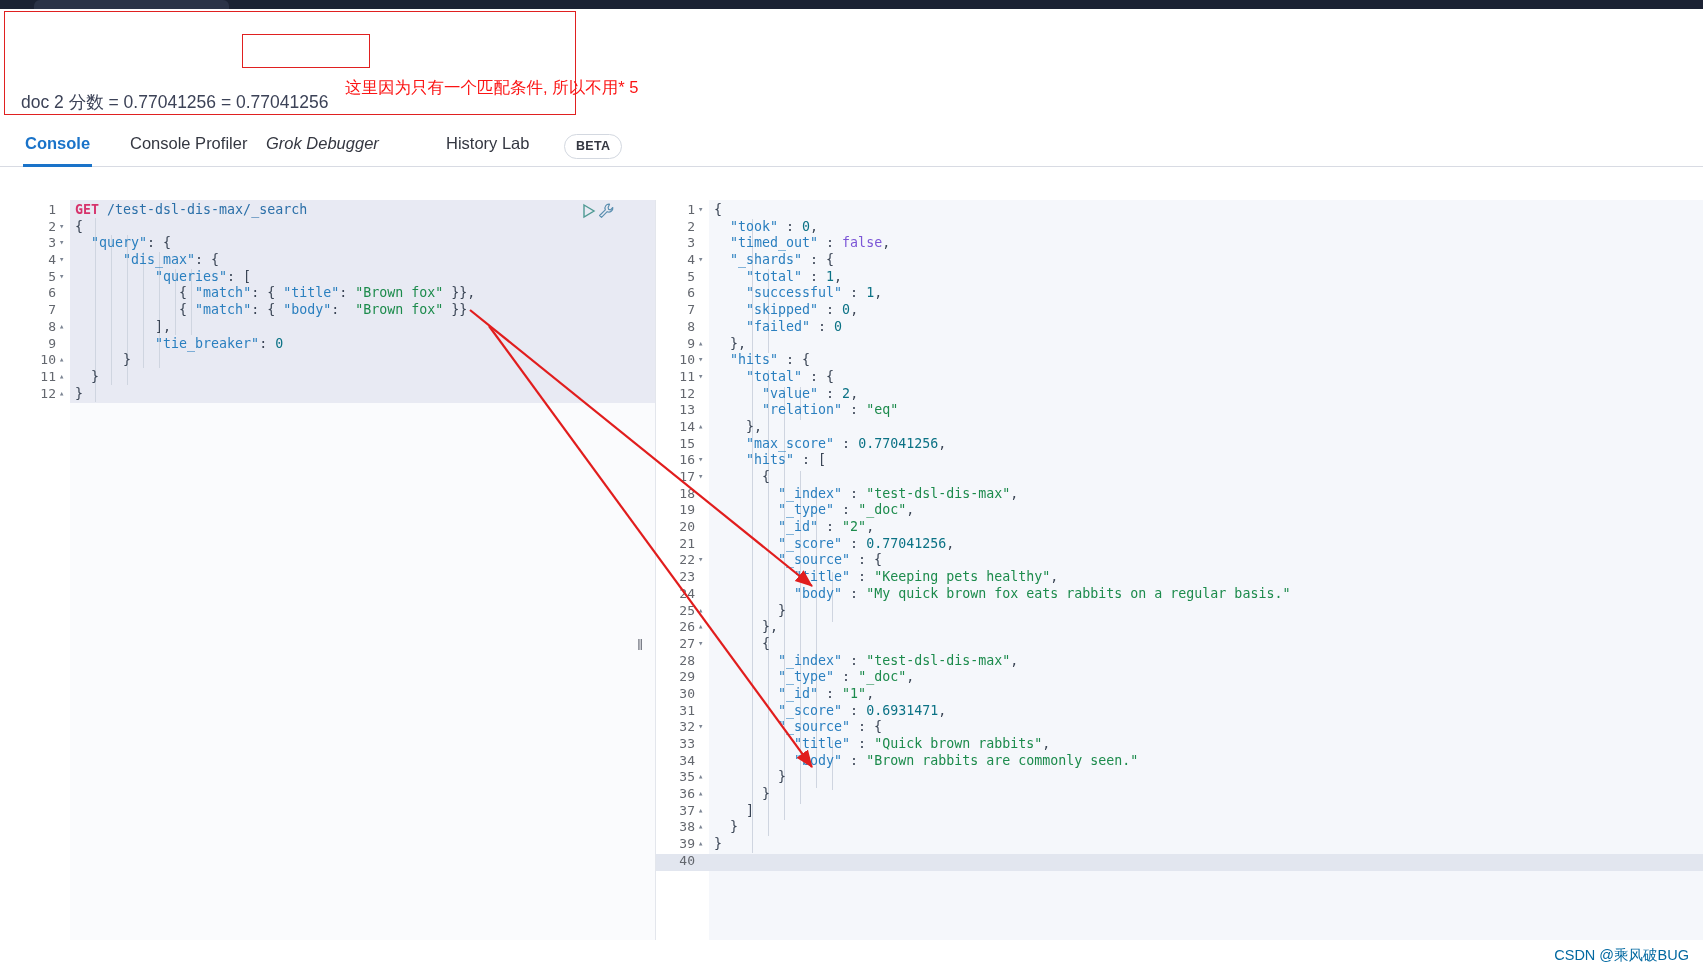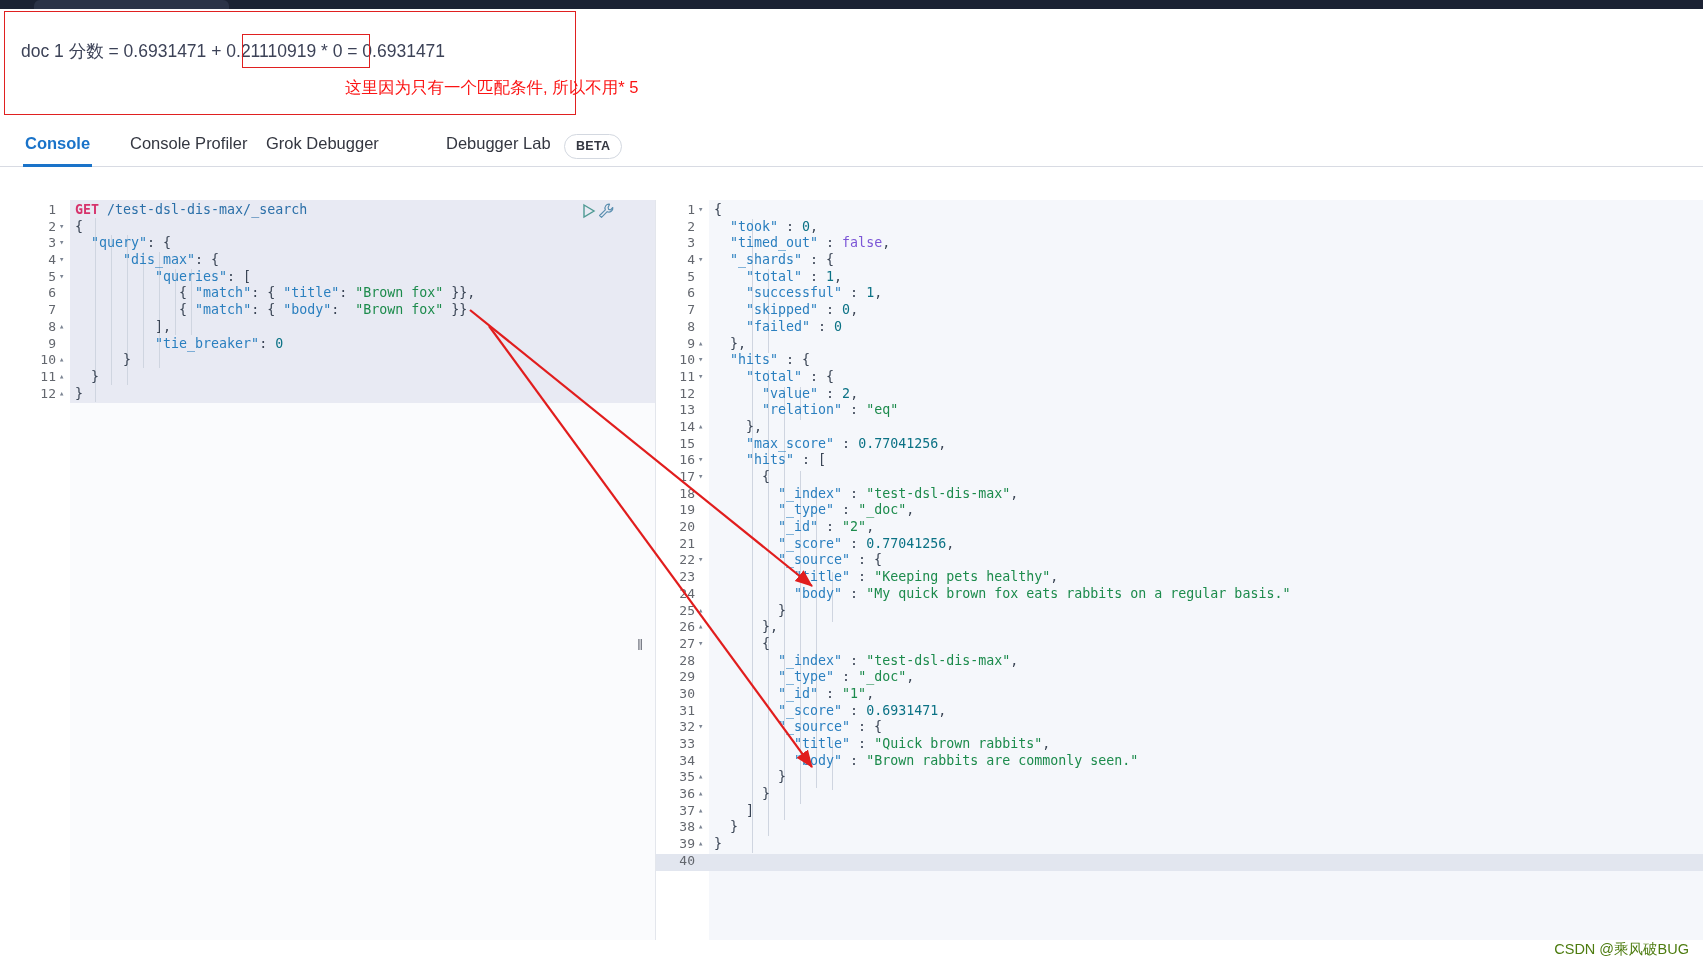--- a/index.html
+++ b/index.html
@@ -54,21 +54,21 @@
     font-size: 16.5px; color: #343741; padding: 0 2px; cursor: pointer;
     white-space: nowrap;
   }
   .tab.active { color: #1a73c9; font-weight: 600; }
   .tab.active::after {
     content: ""; position: absolute; left: 0; right: 0; bottom: 0;
     height: 3px; background: #1a73c9;
   }
   .tab-console { left: 23px; }
   .tab-profiler { left: 128px; }
-  .tab-grok { left: 264px; }
+  .tab-grok { left: 264px; font-style: italic; }
   .tab-painless { left: 444px; }
   .beta-badge {
     position: absolute; left: 564px; top: 12px;
     border: 1px solid #d3d8e0; border-radius: 13px;
     height: 25px; line-height: 23px; padding: 0 11px;
     font-size: 12.5px; font-weight: 700; color: #343741; letter-spacing: .3px;
     background: #fff;
   }
 
   
@@ -169,46 +169,46 @@
   .right-last-gutter {
     position: absolute; left: 0; top: 654px;
     width: 53px; height: 17px; background: #e2e6ef;
   }
 
   
   .arrows { position: absolute; left: 0; top: 0; width: 1703px; height: 965px; pointer-events: none; }
 
   
   .watermark {
-    position: absolute; right: 14px; bottom: 6px;
-    font-size: 14.5px; color: #4d7c0f;
+    position: absolute; right: 14px; bottom: 0;
+    font-size: 14.5px; color: #0369a1;
     font-family: "Liberation Sans", sans-serif;
     white-space: nowrap;
   }
 </style>
 </head>
 <body>
 
 <div id="root">
 
   <div class="topstrip">
     <div class="topstrip-tab"></div>
   </div>
 
   <div class="annot-box">
-    <div class="annot-line l1">doc 1 分数 = 0.6931471 + 0.21110919 * 0 = 0.6931471</div>
     <div class="annot-hl-box"></div>
+    <div class="annot-line l2">doc 2 分数 = 0.77041256 = 0.77041256</div>
   </div>
   <div class="annot-red">这里因为只有一个匹配条件, 所以不用* 5</div>
 
   <div class="tabbar">
     <div class="tab active tab-console">Console</div>
     <div class="tab tab-profiler">Console Profiler</div>
     <div class="tab tab-grok">Grok Debugger</div>
-    <div class="tab tab-painless">Debugger Lab</div>
+    <div class="tab tab-painless">History Lab</div>
     <div class="beta-badge">BETA</div>
   </div>
 
 
   <div class="pane-left">
     <div class="pane-left-highlight"></div>
     <div class="gutter-left"></div>
 
     <div class="iguide" style="left:73px;  top:18px;  height:184px;"></div>
     <div class="iguide" style="left:89px;  top:35px;  height:150px;"></div>

